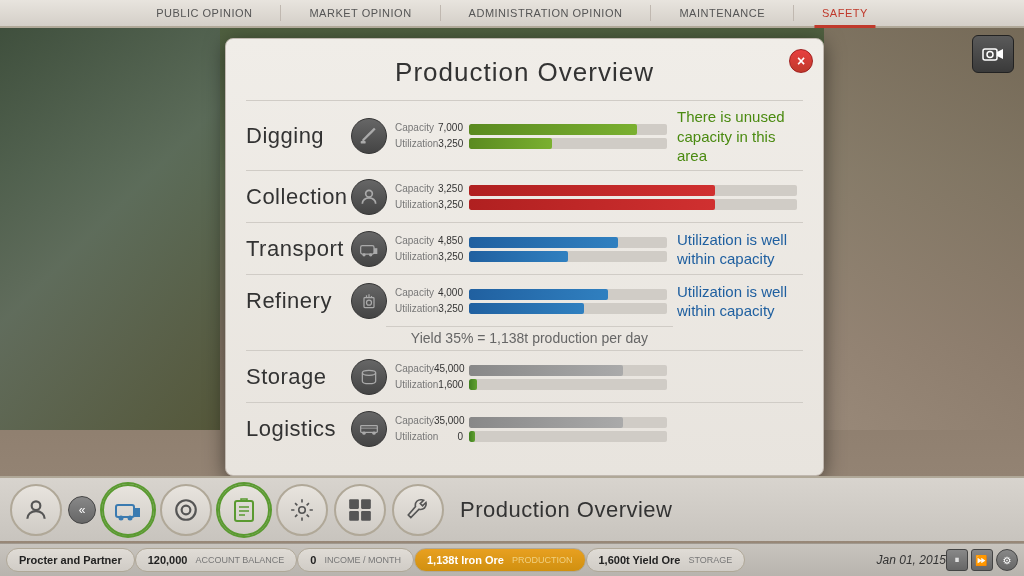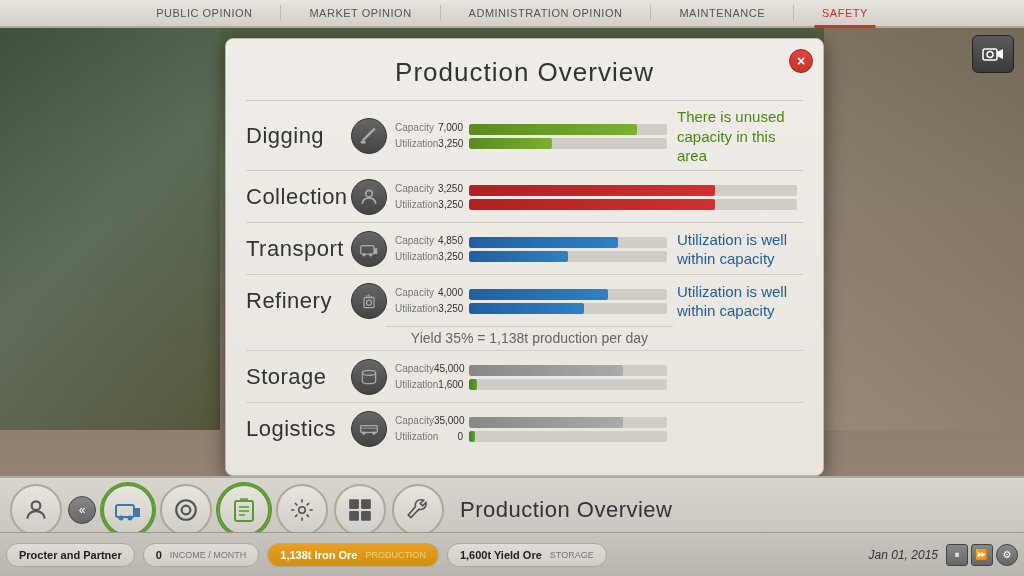--- a/index.html
+++ b/index.html
@@ -288,27 +288,27 @@
       letter-spacing: 0.5px;
       padding-left: 10px;
     }
 
     
     .status-bar {
       position: absolute;
       bottom: 0;
       left: 0;
       right: 0;
-      height: 44px;
+      height: 33px;
       background: linear-gradient(180deg, #c8c4be 0%, #b8b4ae 100%);
       border-top: 1px solid #a0988e;
       display: flex;
       align-items: center;
       z-index: 100;
-      gap: 8px;
+      gap: 0;
       padding: 0 6px;
     }
 
     .status-pill {
       height: 24px;
       background: linear-gradient(180deg, #e0dcd6 0%, #d0ccc6 100%);
       border-radius: 12px;
       border: 1px solid #b0a898;
       display: flex;
       align-items: center;
@@ -626,20 +626,24 @@
     </svg>
   </div>
   <div class="panel-label">Production Overview</div>
 </div>
 
 <div class="status-bar">
   <div class="status-pill">
     <span class="pill-value">Procter and Partner</span>
   </div>
   <div class="status-pill">
+    <span class="pill-value">120,000</span>
+    <span class="pill-label">ACCOUNT BALANCE</span>
+  </div>
+  <div class="status-pill">
     <span class="pill-value">0</span>
     <span class="pill-label">INCOME / MONTH</span>
   </div>
   <div class="status-pill status-pill-highlight">
     <span class="pill-value">1,138t Iron Ore</span>
     <span class="pill-label">PRODUCTION</span>
   </div>
   <div class="status-pill">
     <span class="pill-value">1,600t Yield Ore</span>
     <span class="pill-label">STORAGE</span>

